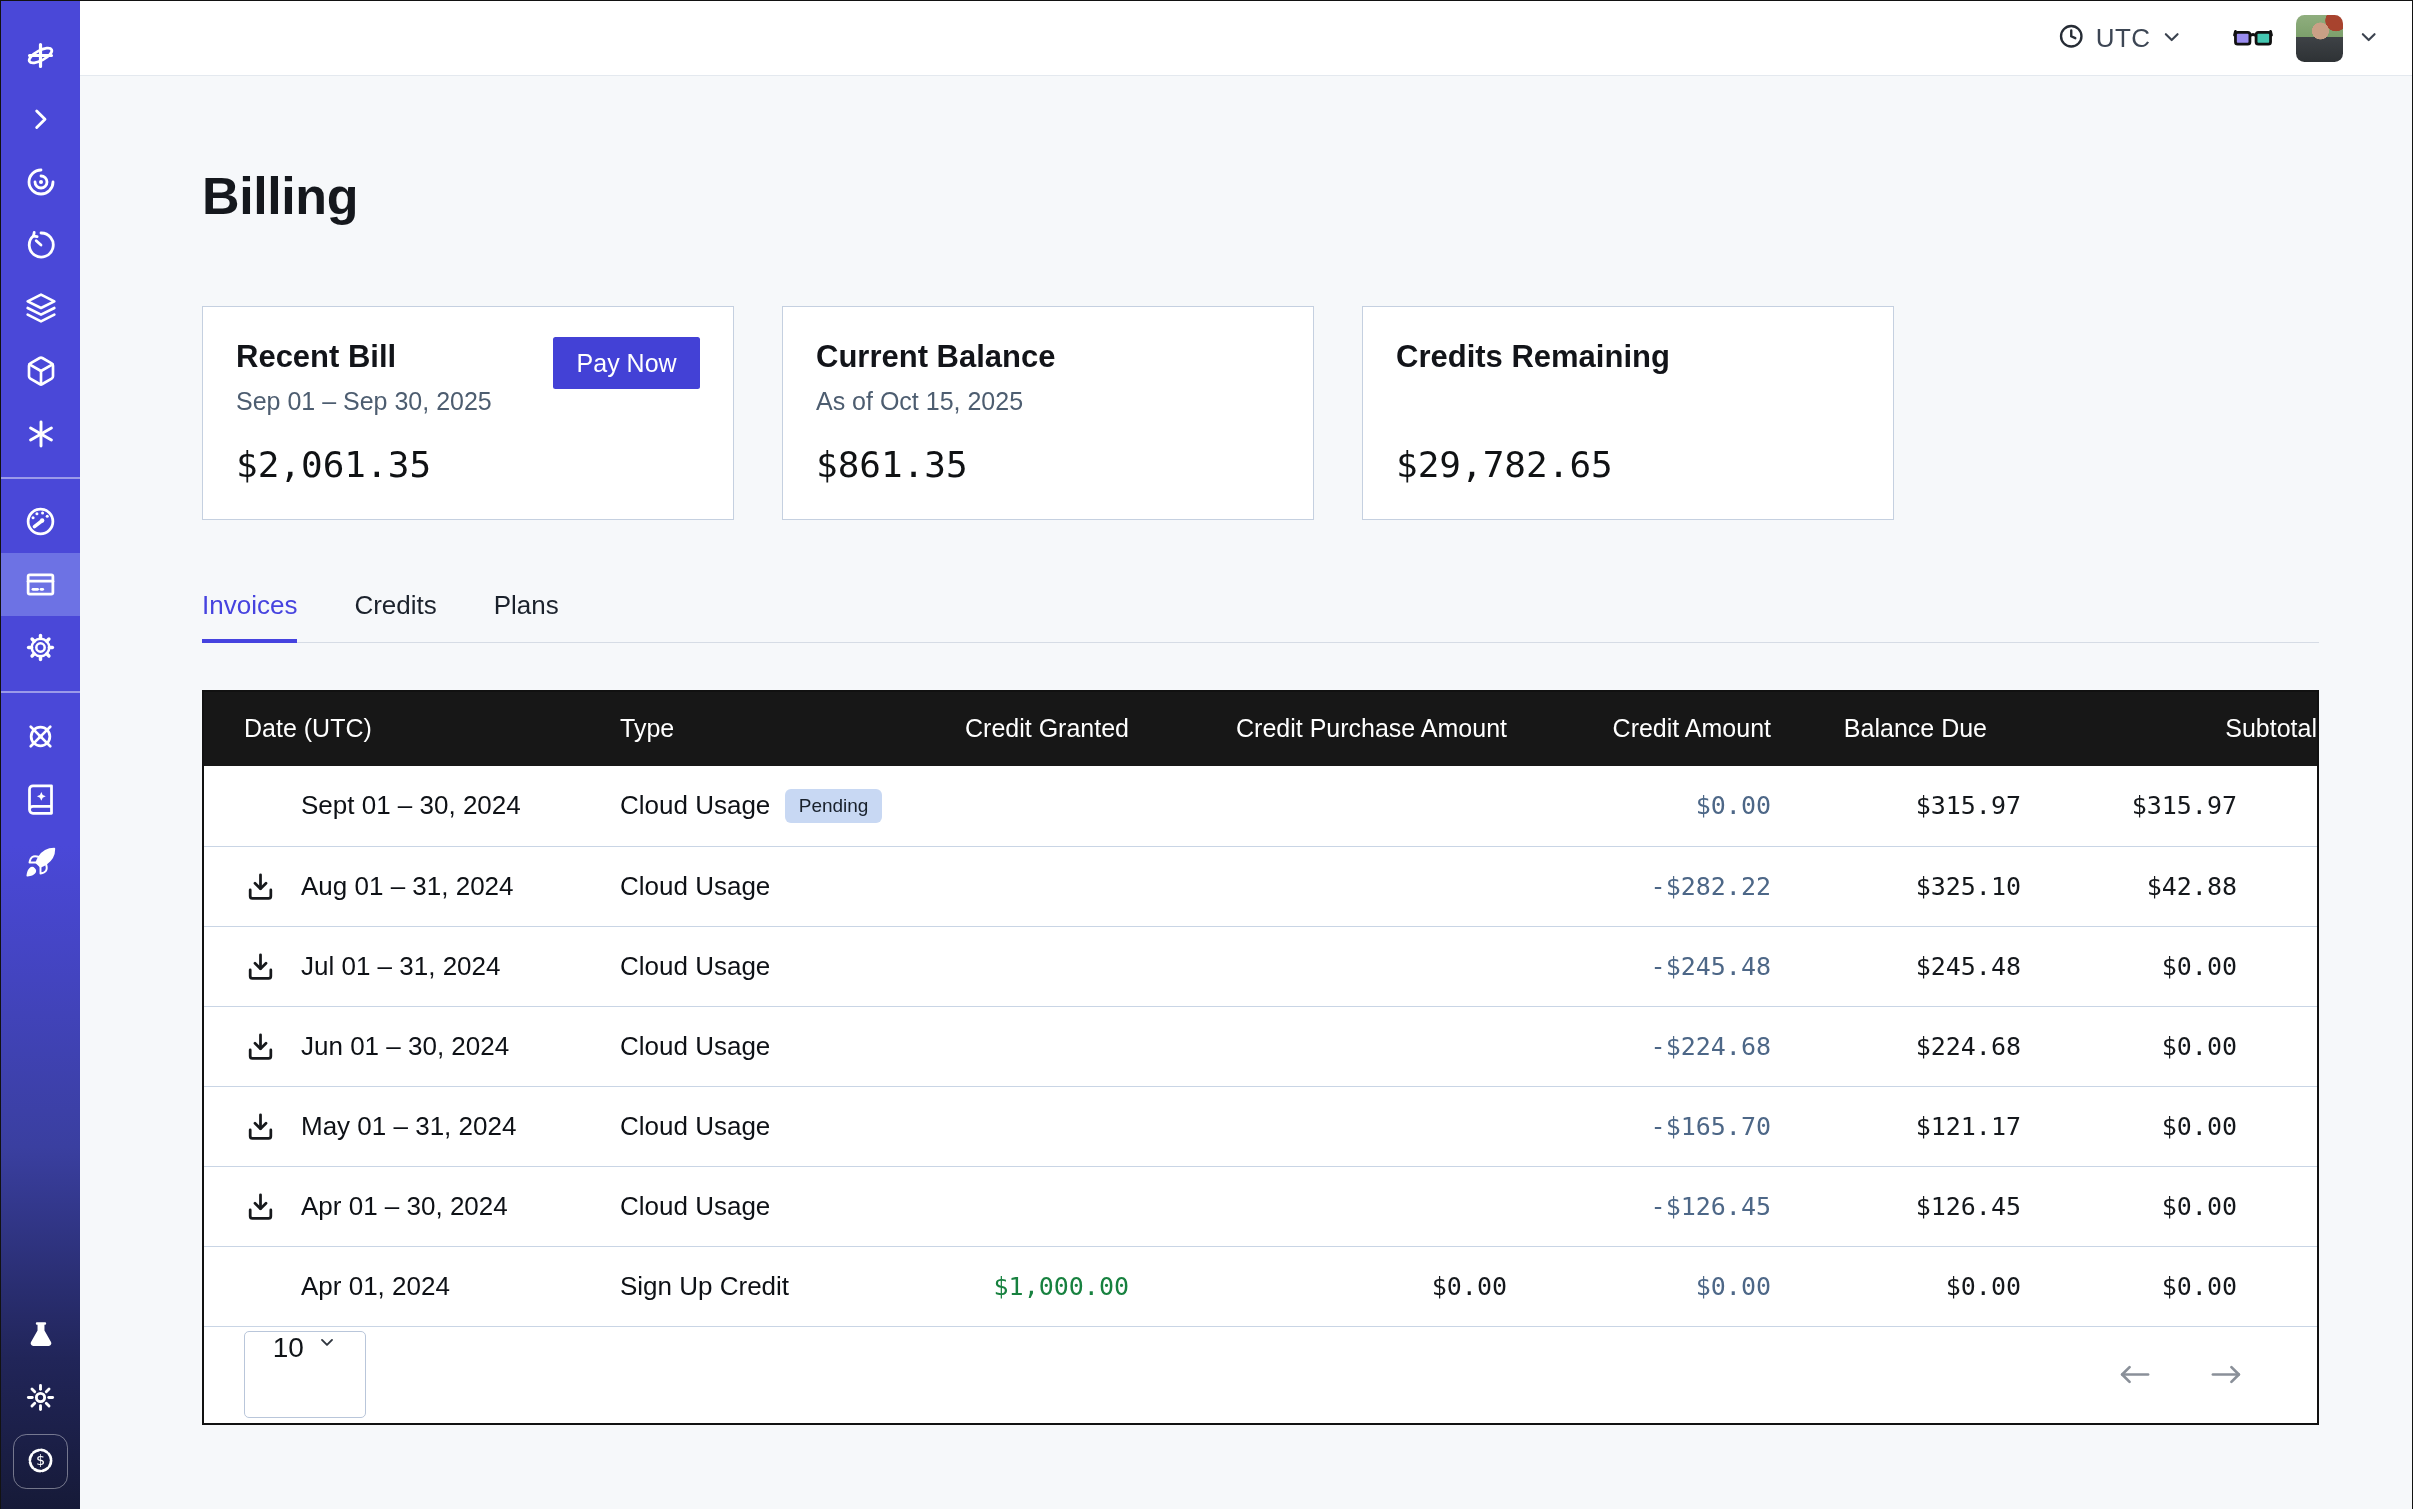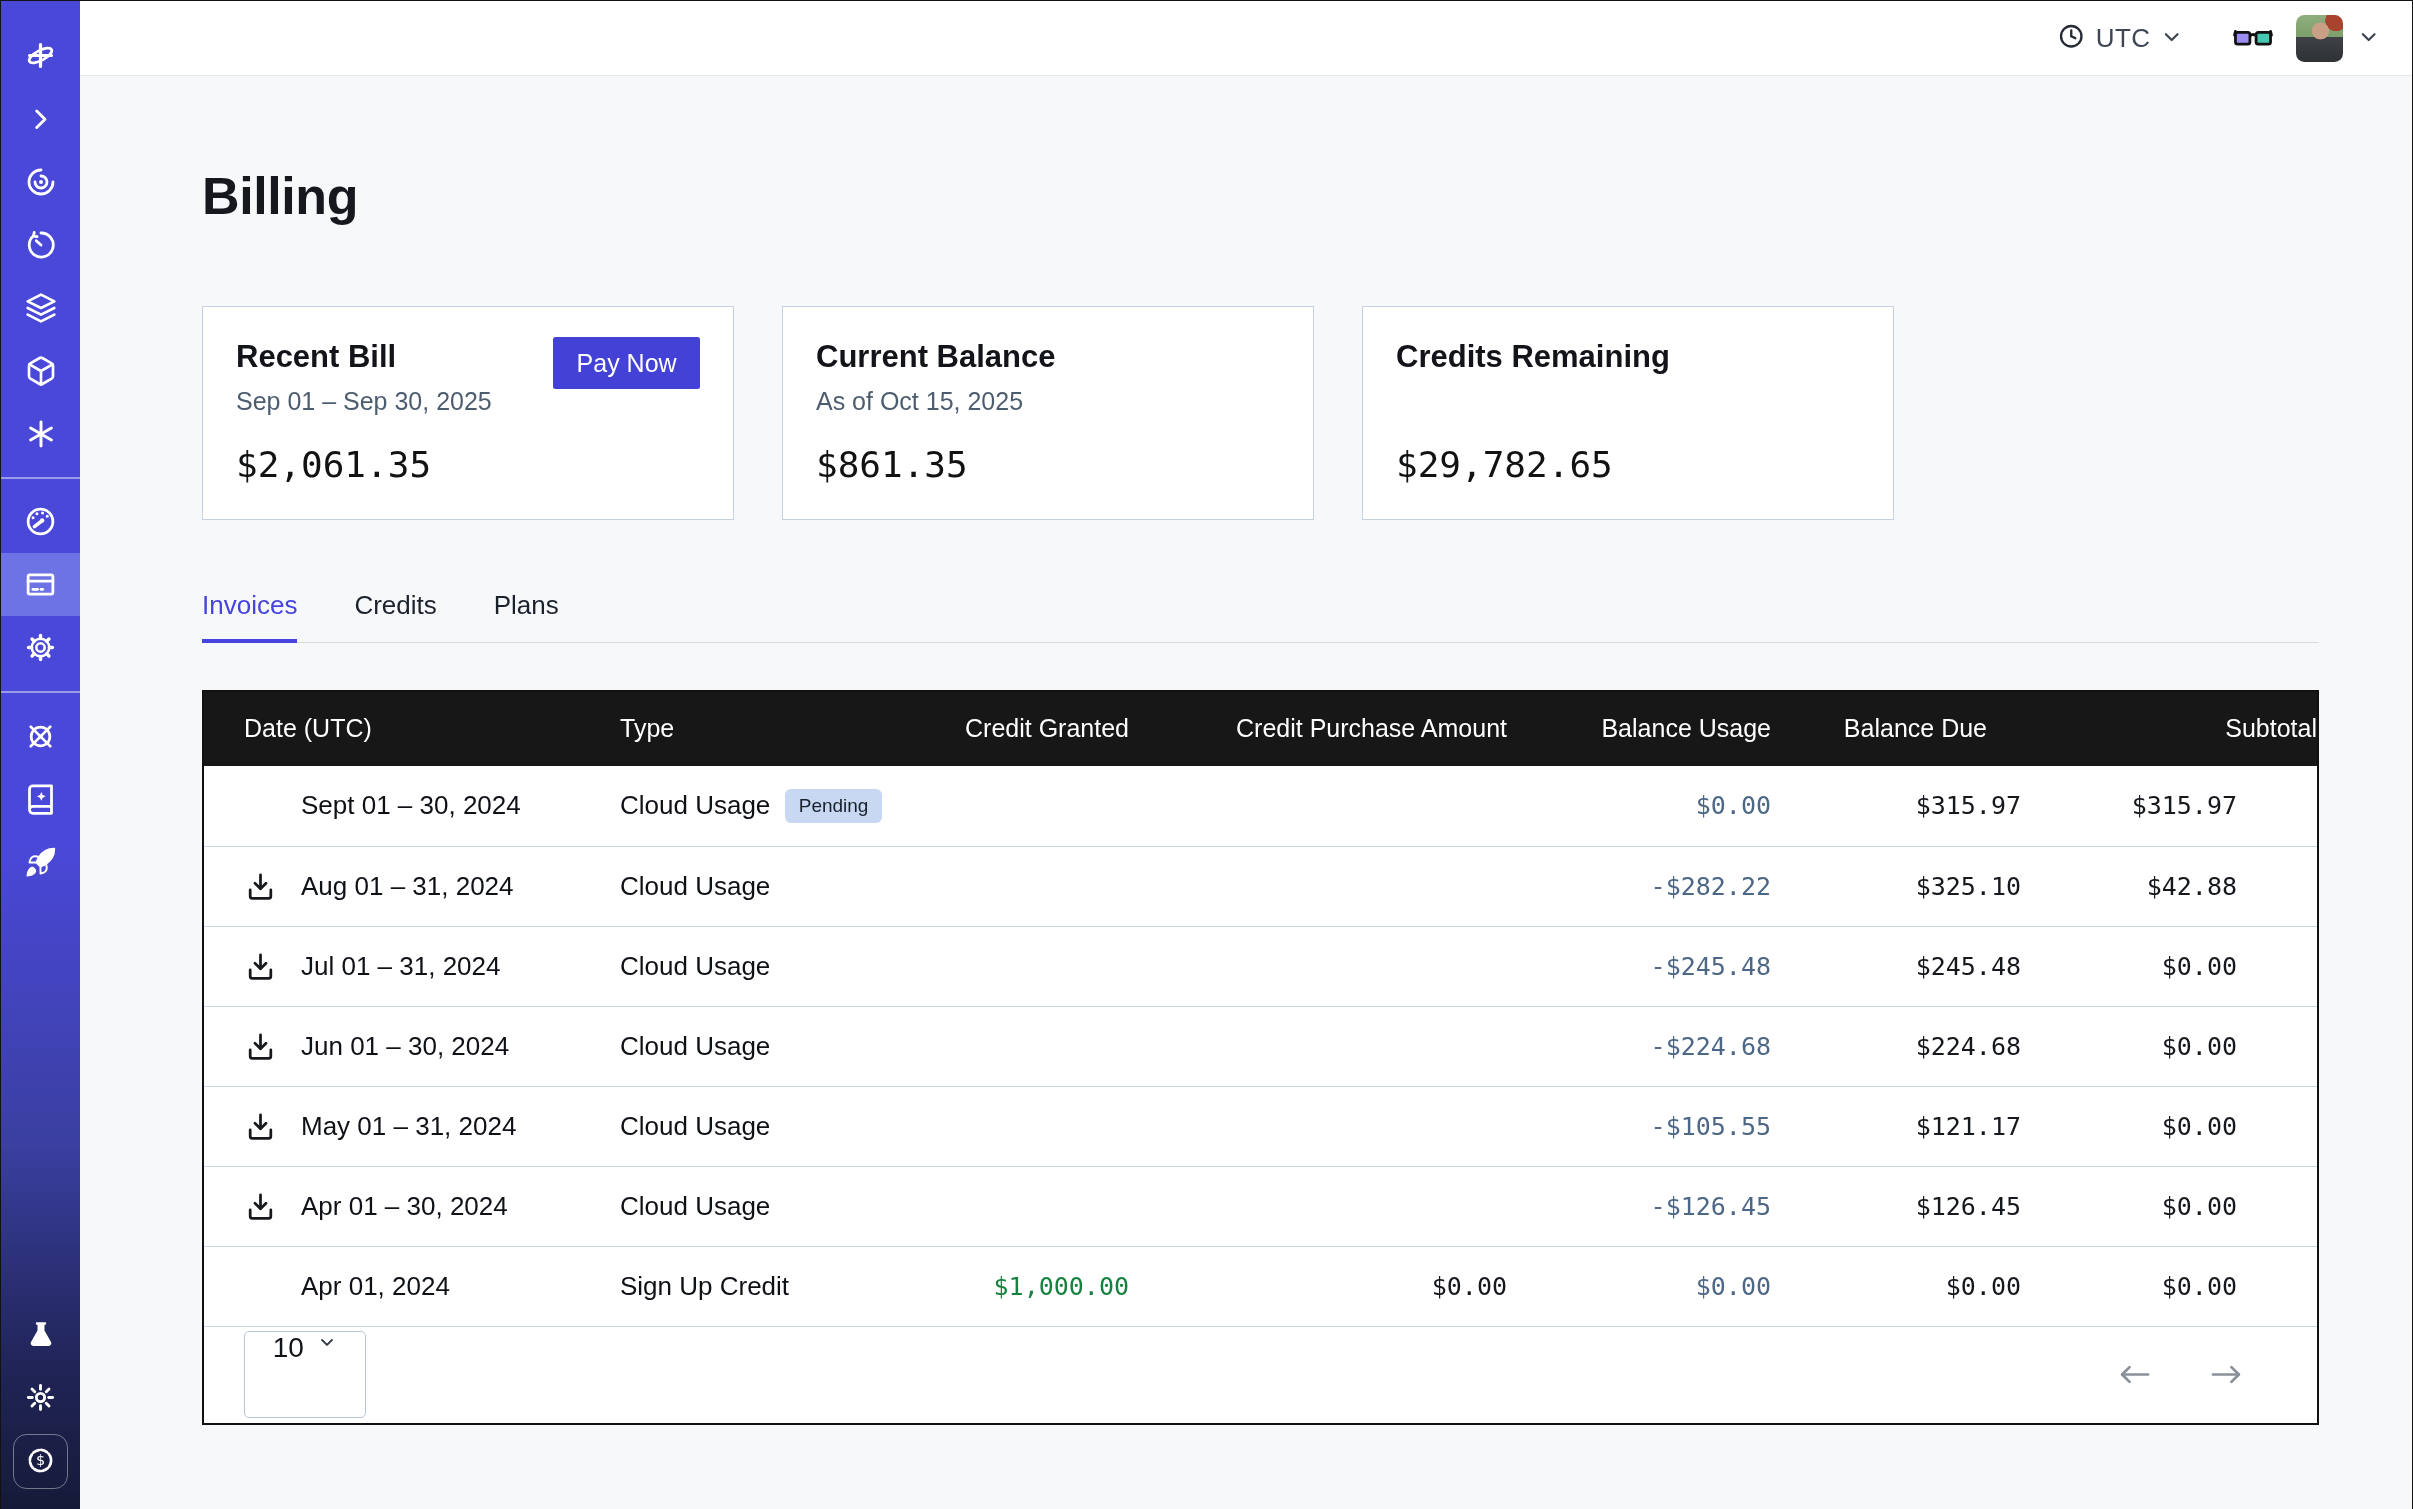--- a/index.html
+++ b/index.html
@@ -342,21 +342,21 @@
       <span class="tab">Credits</span>
       <span class="tab">Plans</span>
     </nav>
 
     <section class="table-card">
       <div class="thead">
         <div class="cell c-date">Date (UTC)</div>
         <div class="cell c-type">Type</div>
         <div class="cell c-granted">Credit Granted</div>
         <div class="cell c-purchase">Credit Purchase Amount</div>
-        <div class="cell c-usage">Balance Usage</div>
+        <div class="cell c-usage">Credit Amount</div>
         <div class="cell c-balance">Balance Due</div>
         <div class="cell c-subtotal">Subtotal</div>
       </div>
 
       <div id="rows">
           <div class="trow">
             <div class="cell c-date">
               <span class="dl-slot"></span>
               <span>Sept 01 – 30, 2024</span>
             </div>
@@ -439,21 +439,21 @@
                   <path d="M4.5 14.5V19a1.6 1.6 0 0 0 1.6 1.6h11.8A1.6 1.6 0 0 0 19.5 19v-4.5"></path>
                 </svg>
               </span>
               <span>May 01 – 31, 2024</span>
             </div>
             <div class="cell c-type">
               <span>Cloud Usage</span>
             </div>
             <div class="cell c-granted num"></div>
             <div class="cell c-purchase num"></div>
-            <div class="cell c-usage num usage">-$105.55</div>
+            <div class="cell c-usage num usage">-$165.70</div>
             <div class="cell c-subtotal num">$121.17</div>
             <div class="cell c-balance num">$0.00</div>
           </div>
           <div class="trow">
             <div class="cell c-date">
               <span class="dl-slot">
                 <svg width="33" height="33" viewBox="0 0 24 24" fill="none" stroke="#17191C" stroke-width="2" stroke-linecap="round" stroke-linejoin="round">
                   <path d="M12 3.5v10"></path>
                   <path d="m8 9.6 4 4 4-4"></path>
                   <path d="M4.5 14.5V19a1.6 1.6 0 0 0 1.6 1.6h11.8A1.6 1.6 0 0 0 19.5 19v-4.5"></path>

